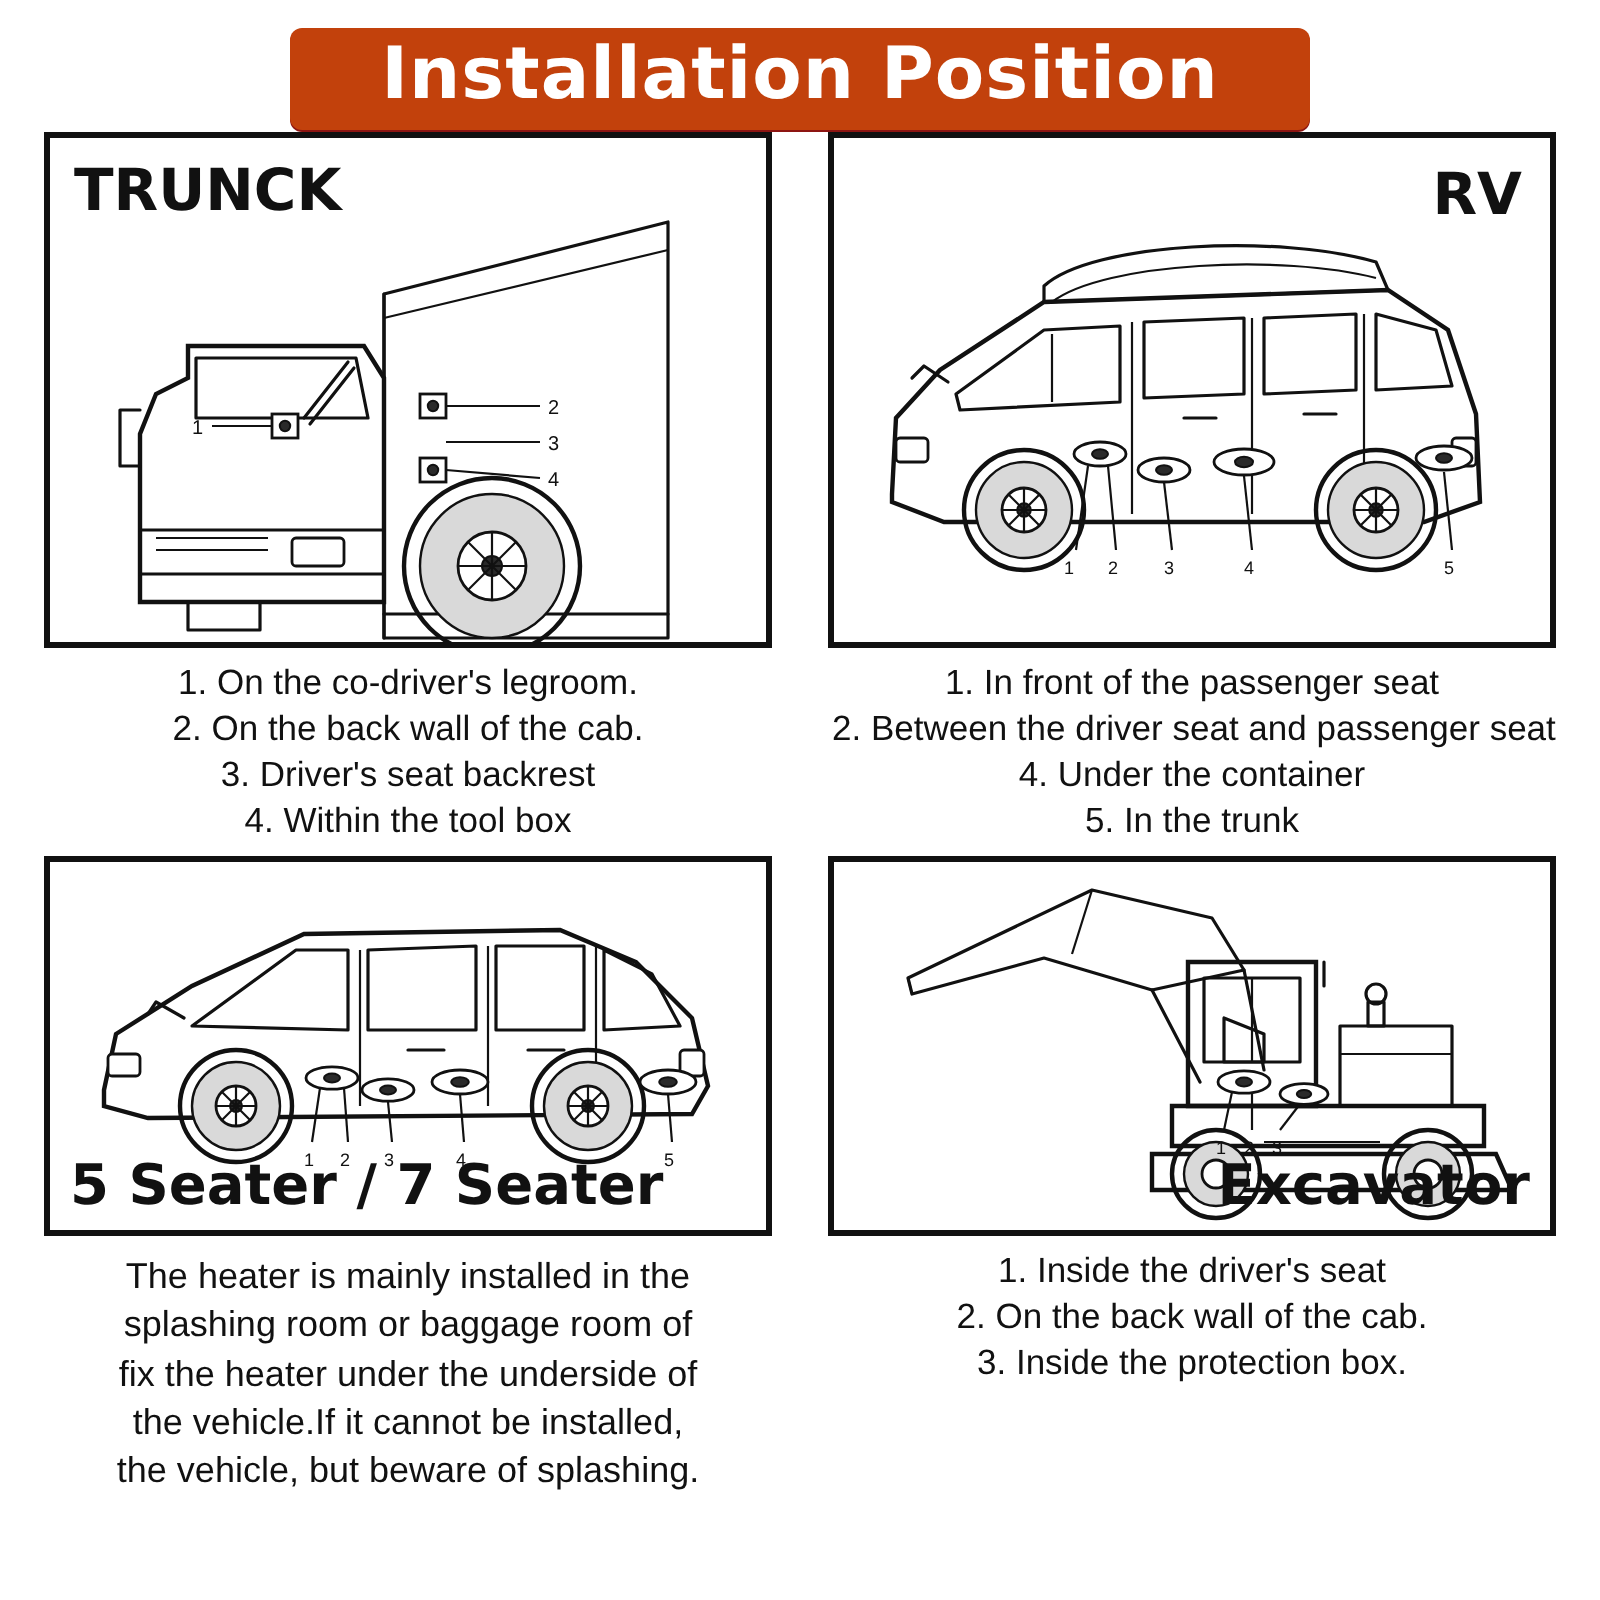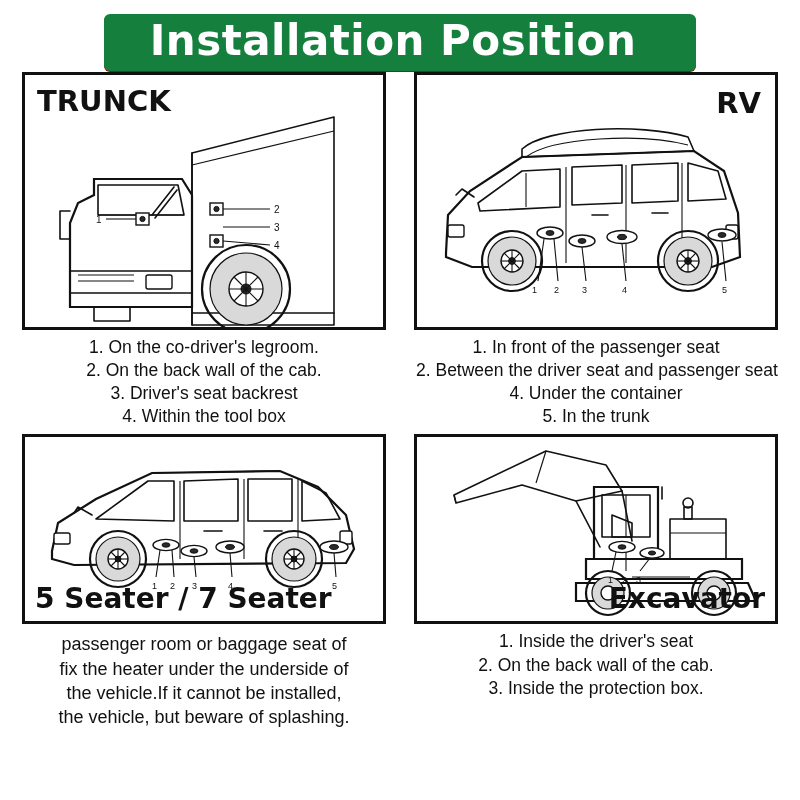--- a/index.html
+++ b/index.html
@@ -13,26 +13,26 @@
   }
   .page{width:800px;height:800px;position:relative;box-sizing:border-box;}
 
   
   .banner-wrap{
     width:100%;
     display:flex;justify-content:center;align-items:center;
     padding-top:14px;
   }
   .banner{
-    background:#15803d;
+    background:#c2410c;
     color:#ffffff;
     font-weight:bold;
-    font-size:42px;
+    font-size:36px;
     letter-spacing:0.5px;
-    padding:5px 60px 8px 46px;
+    padding:5px 46px 8px 46px;
     border-radius:6px;
     font-family:"DejaVu Sans", sans-serif;
     line-height:1.05;
     box-shadow:0 1px 0 #8d1512;
   }
 
   
   .grid{
     position:relative;
     width:800px;
@@ -320,21 +320,22 @@
             <text class="num" x="136" y="152">2</text>
             <path class="ln-thin" d="M160 120 L162 140"></path>
             <text class="num" x="158" y="152">3</text>
             <path class="ln-thin" d="M196 116 L198 140"></path>
             <text class="num" x="194" y="152">4</text>
             <path class="ln-thin" d="M300 116 L302 140"></path>
             <text class="num" x="298" y="152">5</text>
           </svg>
         </div>
         <div class="note">
-          <div>passenger room or baggage seat of</div>
+          <div>The heater is mainly installed in the</div>
+          <div>splashing room or baggage room of</div>
           <div>fix the heater under the underside of</div>
           <div>the vehicle.If it cannot be installed,</div>
           <div>the vehicle, but beware of splashing.</div>
         </div>
       </div>
 
       <div class="cell right">
         <div class="art exc">
           <div class="art-title t-exc">Excavator</div>
           <svg width="100%" height="100%" viewBox="0 0 340 184">

